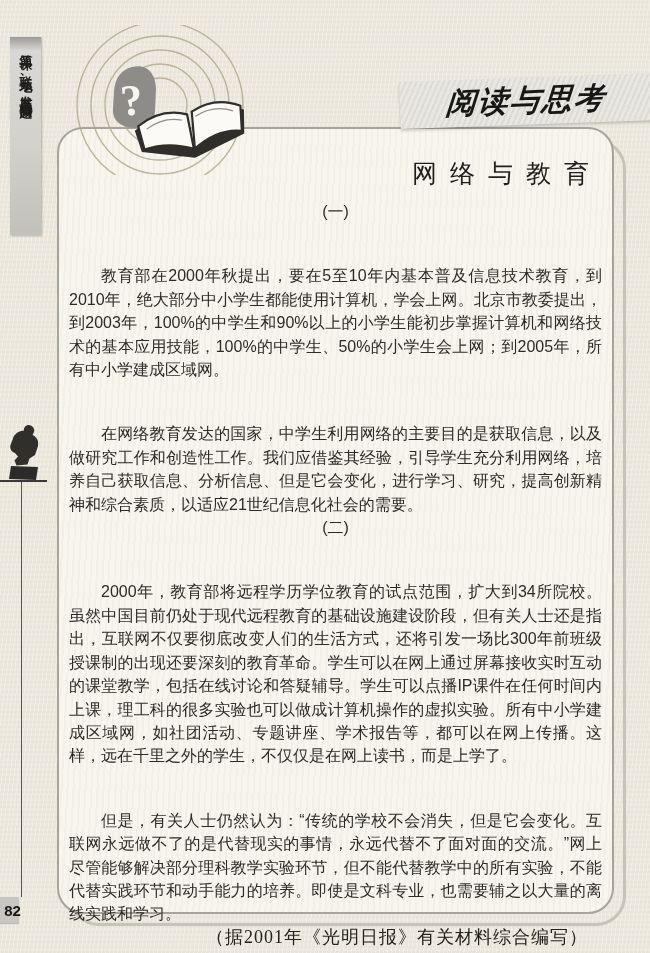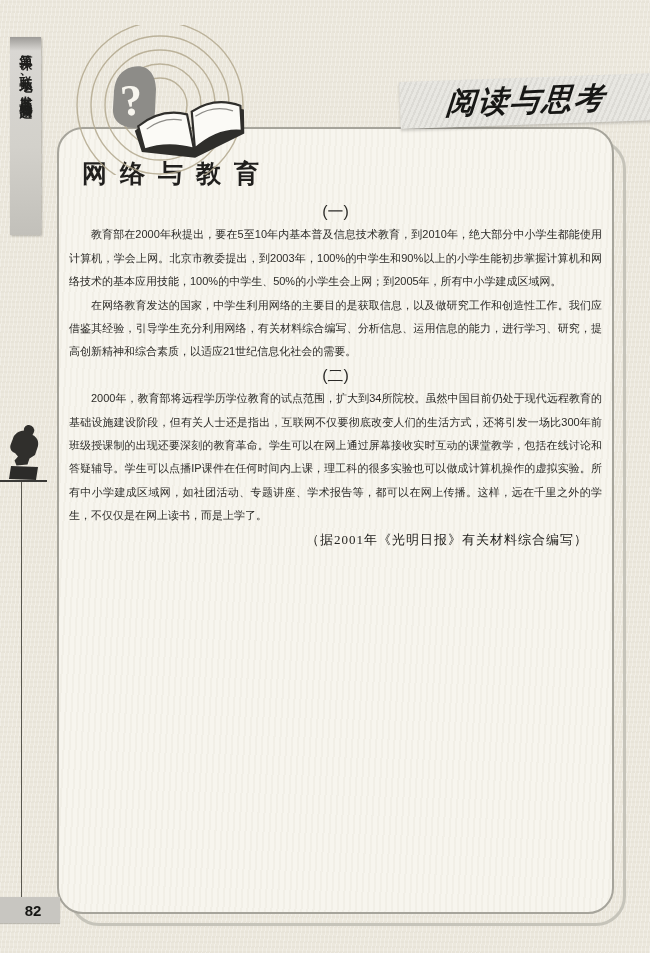--- a/index.html
+++ b/index.html
@@ -24,54 +24,54 @@
     padding-top:7px;
   }
   .lesson-tab span {
     writing-mode:vertical-rl; text-orientation:upright;
     font-size:13px; font-weight:bold; letter-spacing:2px; color:#1e1e1c;
   }
   .statue { position:absolute; left:3px; top:421px; width:42px; height:60px; }
   .rule-h { position:absolute; left:0; top:480px; width:47px; height:2px; background:#3a3936; }
   .rule-v { position:absolute; left:21px; top:482px; width:1px; height:415px; background:#59574f; }
   .page-num {
-    position:absolute; left:0; top:897px; width:60px; height:26px;
+    position:absolute; left:0; top:897px; width:19px; height:26px;
     background:#c8c6c1; display:flex; align-items:center; justify-content:center;
     padding-left:6px; font-size:15px; font-weight:bold; color:#151513;
     box-shadow:0 1px 1px rgba(0,0,0,.2);
   }
 
   
   .box-shadow-line {
     position:absolute; left:69px; top:139px; width:557px; height:787px;
     border:3px solid #c6c4ba; border-radius:30px;
   }
   .reading-box {
     position:absolute; left:57px; top:127px; width:557px; height:787px;
     background-color:#f7f5ee;
     background-image:repeating-linear-gradient(93deg, rgba(228,224,212,.28) 0 2px, rgba(0,0,0,0) 2px 6px);
     border:2px solid #a6a49b; border-radius:26px;
     padding:30px 10px 0 10px;
   }
   .article-title {
-    text-align:left; font-family:"Liberation Serif", serif;
-    font-size:25px; font-weight:bold; letter-spacing:13px; padding-left:13px;
+    text-align:right; font-family:"Liberation Serif", serif;
+    font-size:25px; font-weight:normal; letter-spacing:13px; padding-left:13px;
     color:#201f1d; line-height:30px;
   }
   .section-marker {
     text-align:center; font-size:16px; line-height:23.4px; color:#2c2b28;
   }
   .marker-first { margin-top:11px; }
   .body-par {
-    font-size:11px; line-height:23.4px; text-align:justify;
-    text-indent:2em; color:#2c2b28;
+    font-size:16px; line-height:23.4px; text-align:justify;
+    text-indent:2em; color:#2c2b28;margin-top:41px;
   }
   .attribution {
     font-family:"Liberation Serif", serif;
-    font-size:13px; line-height:23.4px; text-align:right;
+    font-size:18px; line-height:23.4px; text-align:right;
     padding-right:14px; color:#23221f; letter-spacing:1px;
   }
 
   
   .banner {
     position:absolute; left:400px; top:82px; width:252px; height:47px;
     background-color:#e8e7e2;
     background-image:repeating-linear-gradient(115deg, rgba(198,196,190,.35) 0 2px, rgba(0,0,0,0) 2px 5px);
     transform:rotate(-2deg); transform-origin:left center;
     box-shadow:0 2px 3px rgba(0,0,0,.18);
@@ -87,23 +87,24 @@
 </style>
 </head>
 <body>
 
 <div class="box-shadow-line"></div>
 
 <div class="reading-box">
   <h1 class="article-title">网络与教育</h1>
   <div class="section-marker marker-first">(一)</div>
   <p class="body-par">教育部在2000年秋提出，要在5至10年内基本普及信息技术教育，到2010年，绝大部分中小学生都能使用计算机，学会上网。北京市教委提出，到2003年，100%的中学生和90%以上的小学生能初步掌握计算机和网络技术的基本应用技能，100%的中学生、50%的小学生会上网；到2005年，所有中小学建成区域网。</p>
-  <p class="body-par">在网络教育发达的国家，中学生利用网络的主要目的是获取信息，以及做研究工作和创造性工作。我们应借鉴其经验，引导学生充分利用网络，有关材料综合编写、分析信息、运用信息的能力，进行学习、研究，提高创新精神和综合素质，以适应21世纪信息化社会的需要。</p>
+  <p class="body-par">在网络教育发达的国家，中学生利用网络的主要目的是获取信息，以及做研究工作和创造性工作。我们应借鉴其经验，引导学生充分利用网络，培养自己获取信息、分析信息、但是它会变化，进行学习、研究，提高创新精神和综合素质，以适应21世纪信息化社会的需要。</p>
   <div class="section-marker">(二)</div>
   <p class="body-par">2000年，教育部将远程学历学位教育的试点范围，扩大到34所院校。虽然中国目前仍处于现代远程教育的基础设施建设阶段，但有关人士还是指出，互联网不仅要彻底改变人们的生活方式，还将引发一场比300年前班级授课制的出现还要深刻的教育革命。学生可以在网上通过屏幕接收实时互动的课堂教学，包括在线讨论和答疑辅导。学生可以点播IP课件在任何时间内上课，理工科的很多实验也可以做成计算机操作的虚拟实验。所有中小学建成区域网，如社团活动、专题讲座、学术报告等，都可以在网上传播。这样，远在千里之外的学生，不仅仅是在网上读书，而是上学了。</p>
+  <p class="body-par">但是，有关人士仍然认为：“传统的学校不会消失，但是它会变化。互联网永远做不了的是代替现实的事情，永远代替不了面对面的交流。”网上尽管能够解决部分理科教学实验环节，但不能代替教学中的所有实验，不能代替实践环节和动手能力的培养。即使是文科专业，也需要辅之以大量的离线实践和学习。</p>
   <div class="attribution">（据2001年《光明日报》有关材料综合编写）</div>
 </div>
 
 <div class="banner">
   <span>阅读与思考</span>
 </div>
 
 <svg class="illus" viewBox="0 0 200 150">
   <g fill="none" stroke="#b3a98f" stroke-width="1.4" opacity="0.85">
     <circle cx="90" cy="80" r="27"></circle>

